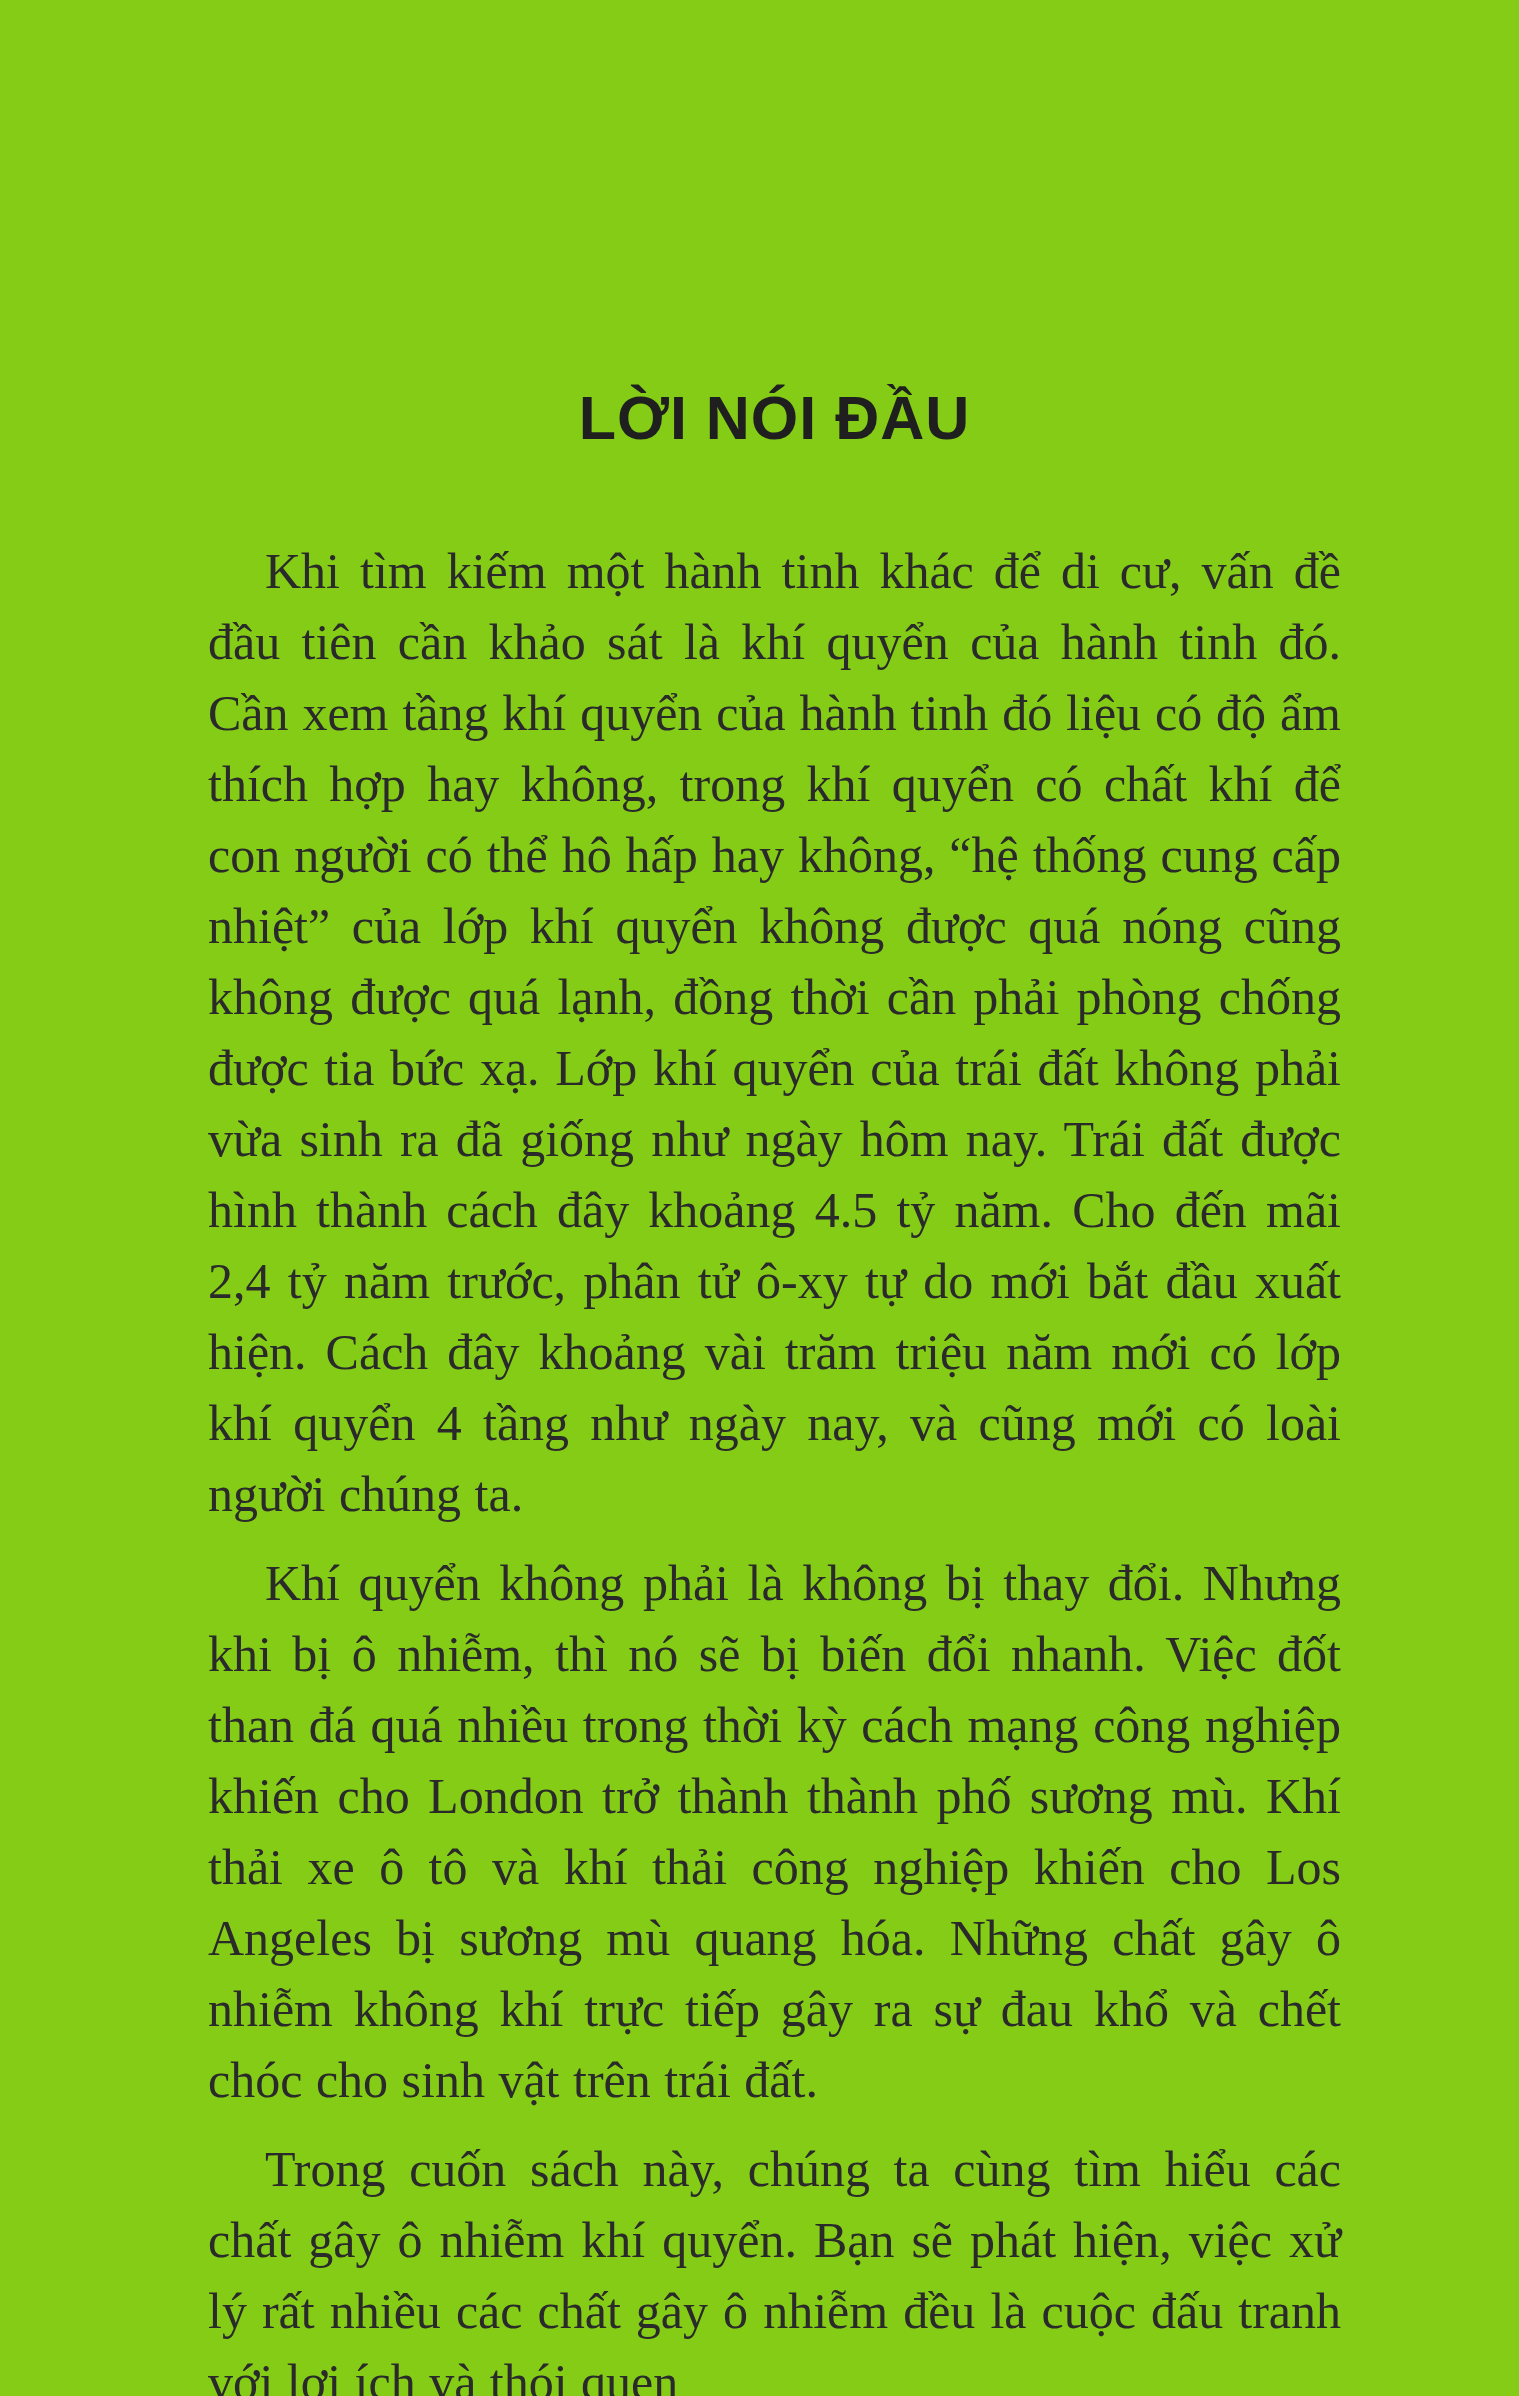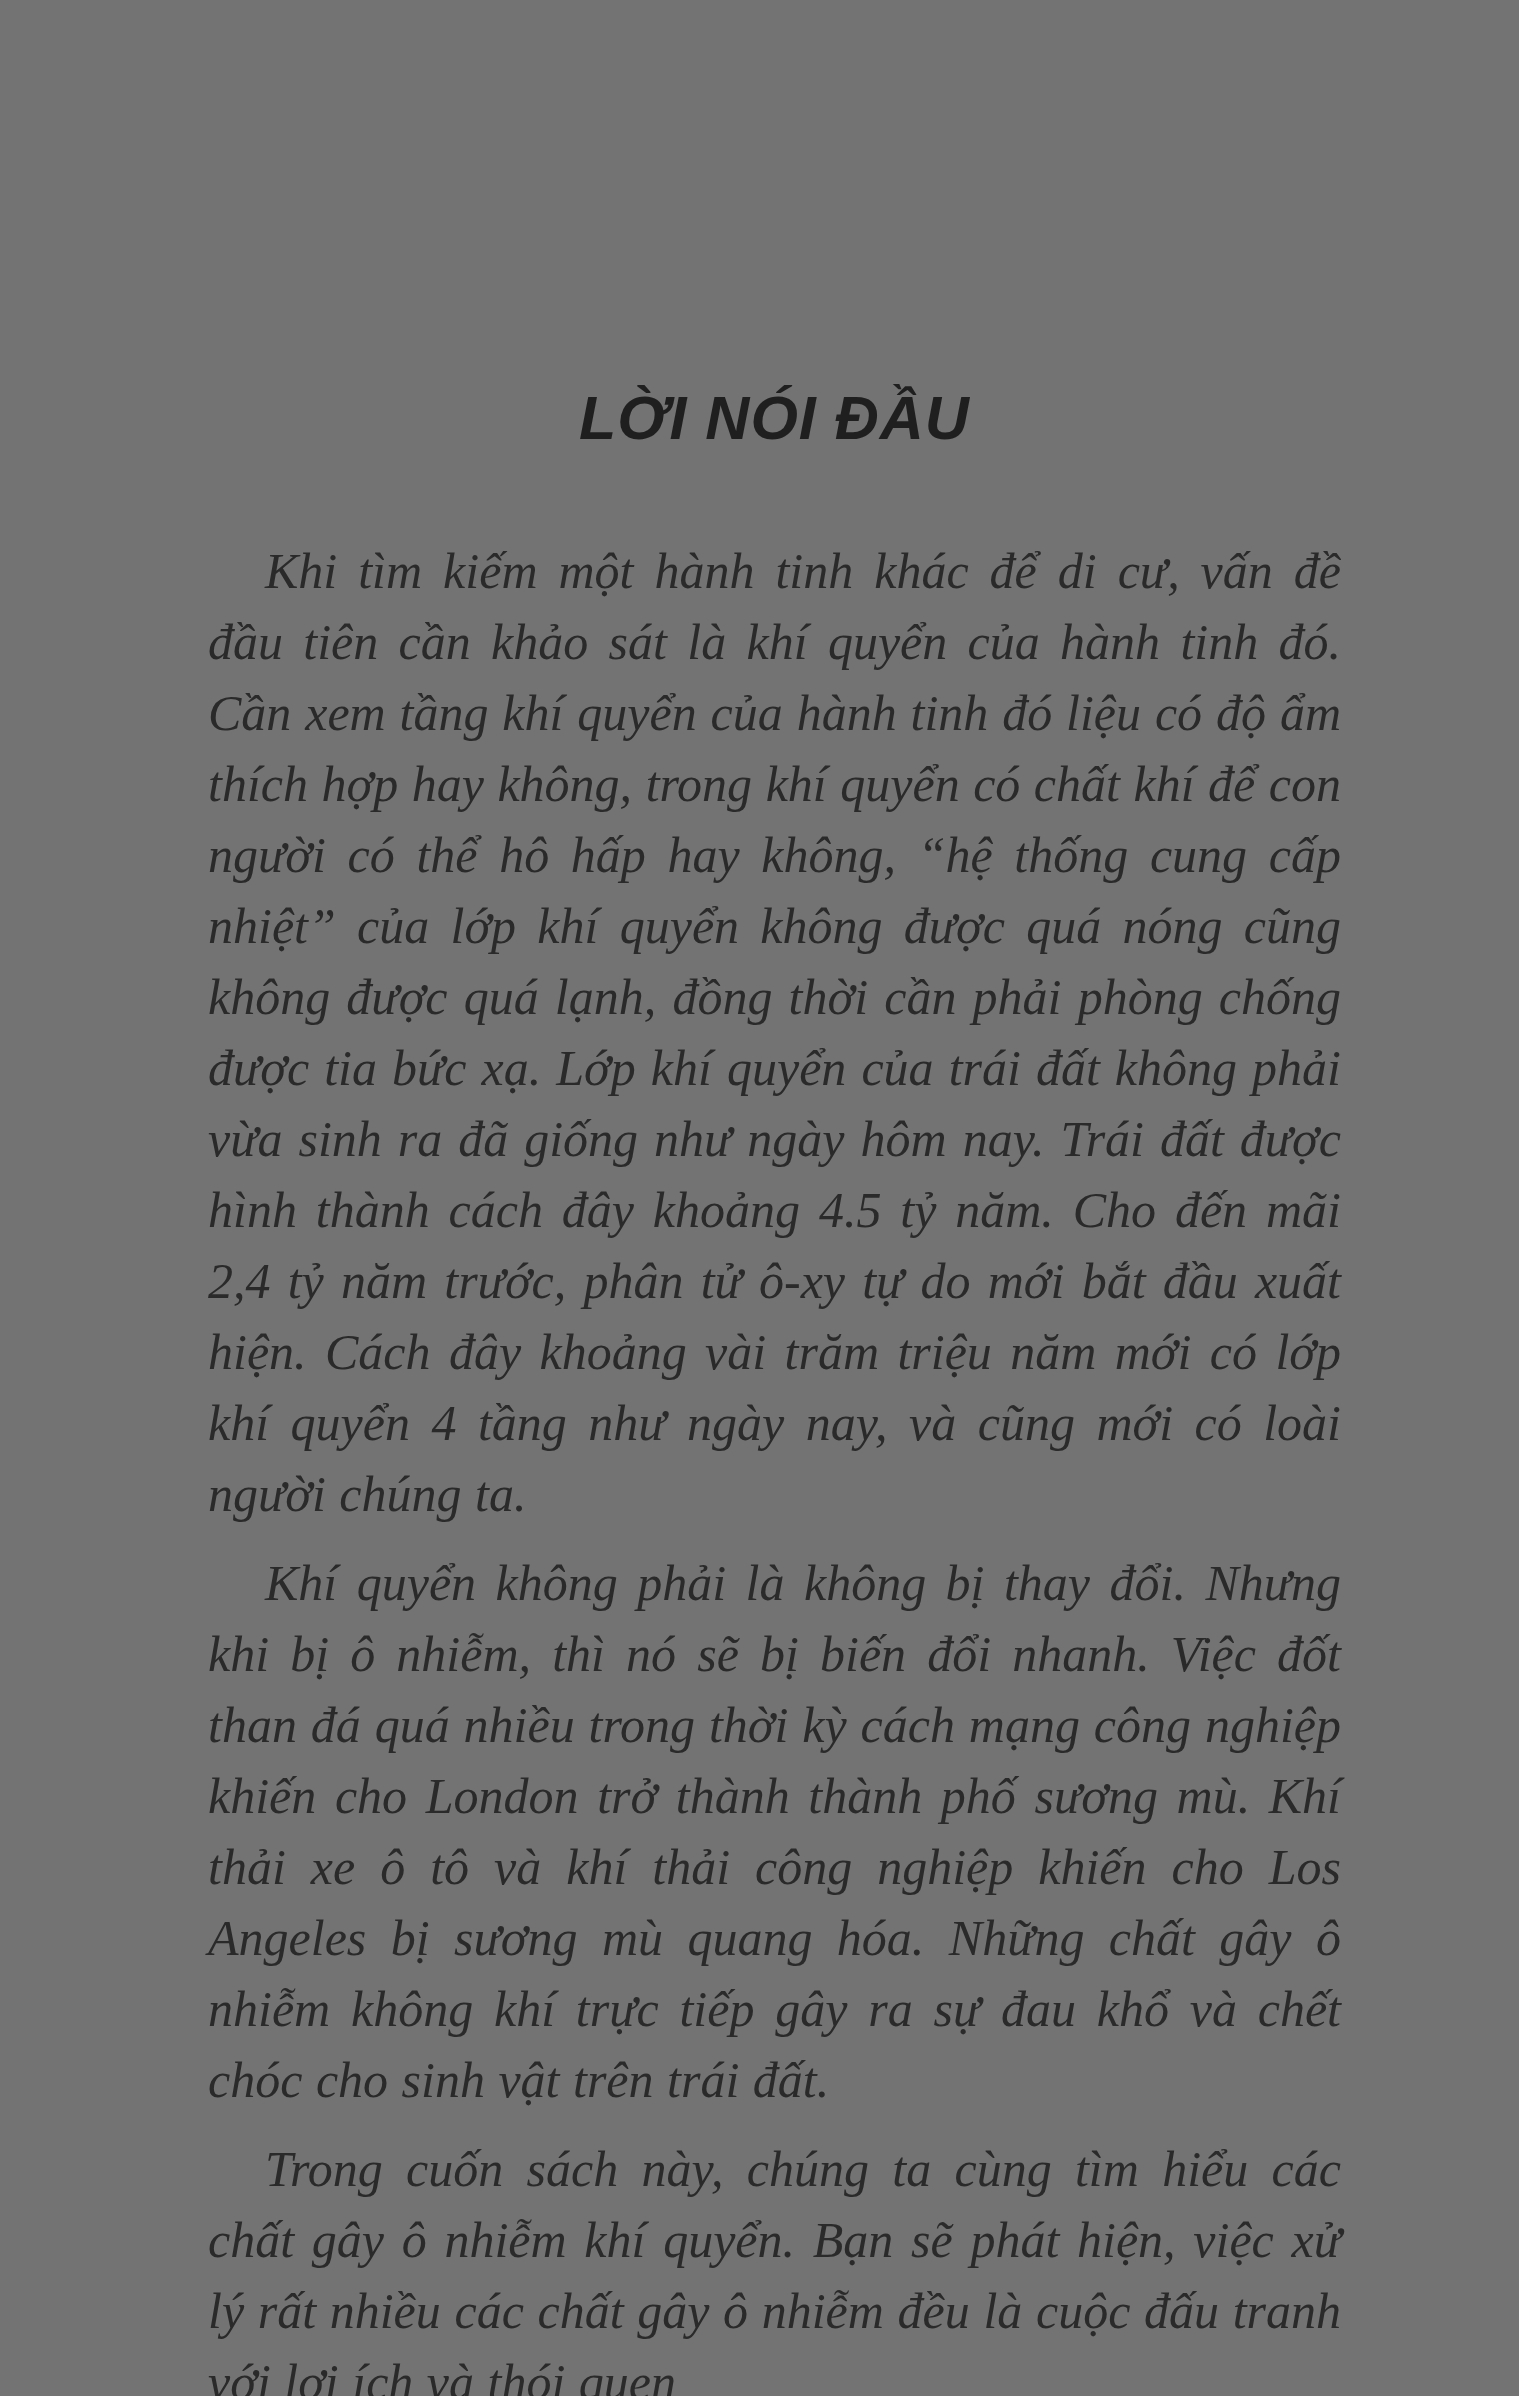--- a/index.html
+++ b/index.html
@@ -4,25 +4,24 @@
 <style>
   html, body {
     margin: 0;
     padding: 0;
     background: #ffffff;
   }
   .page {
     position: relative;
     width: 1520px;
     height: 2397px;
-    background: #737373;
+    background: #84cc16;
     overflow: hidden;
     font-family: "Liberation Serif", serif;
     color: #2a2a2a;
-    font-style: italic;
   }
   .content {
     position: absolute;
     left: 208px;
     top: 388px;
     width: 1133px;
   }
   .title {
     margin: 0 0 87px 0;
     text-align: center;

